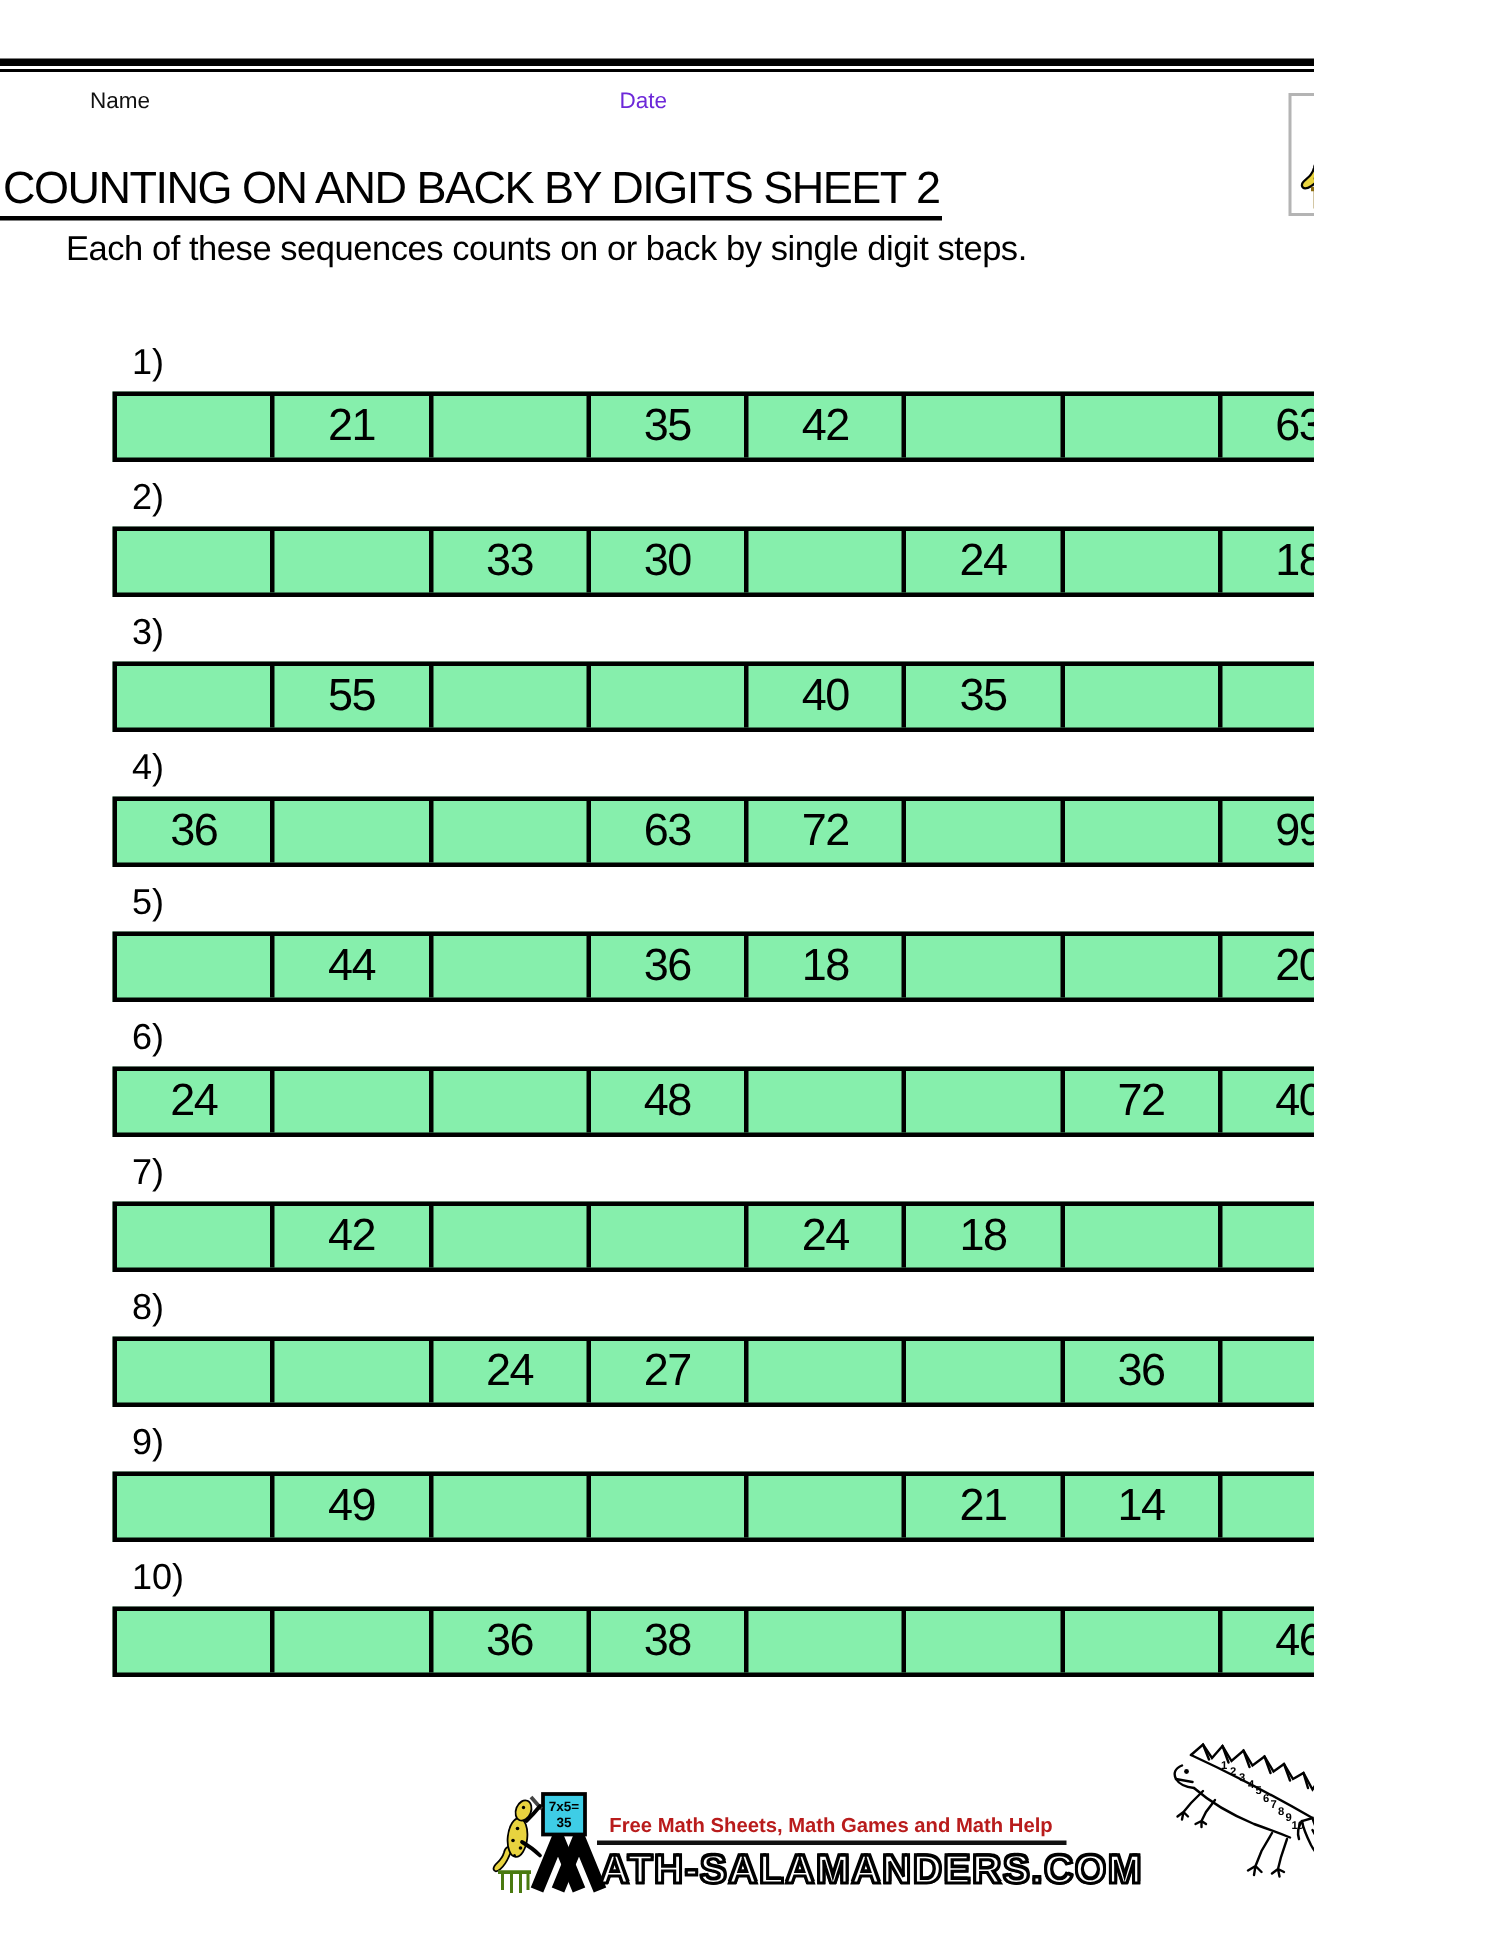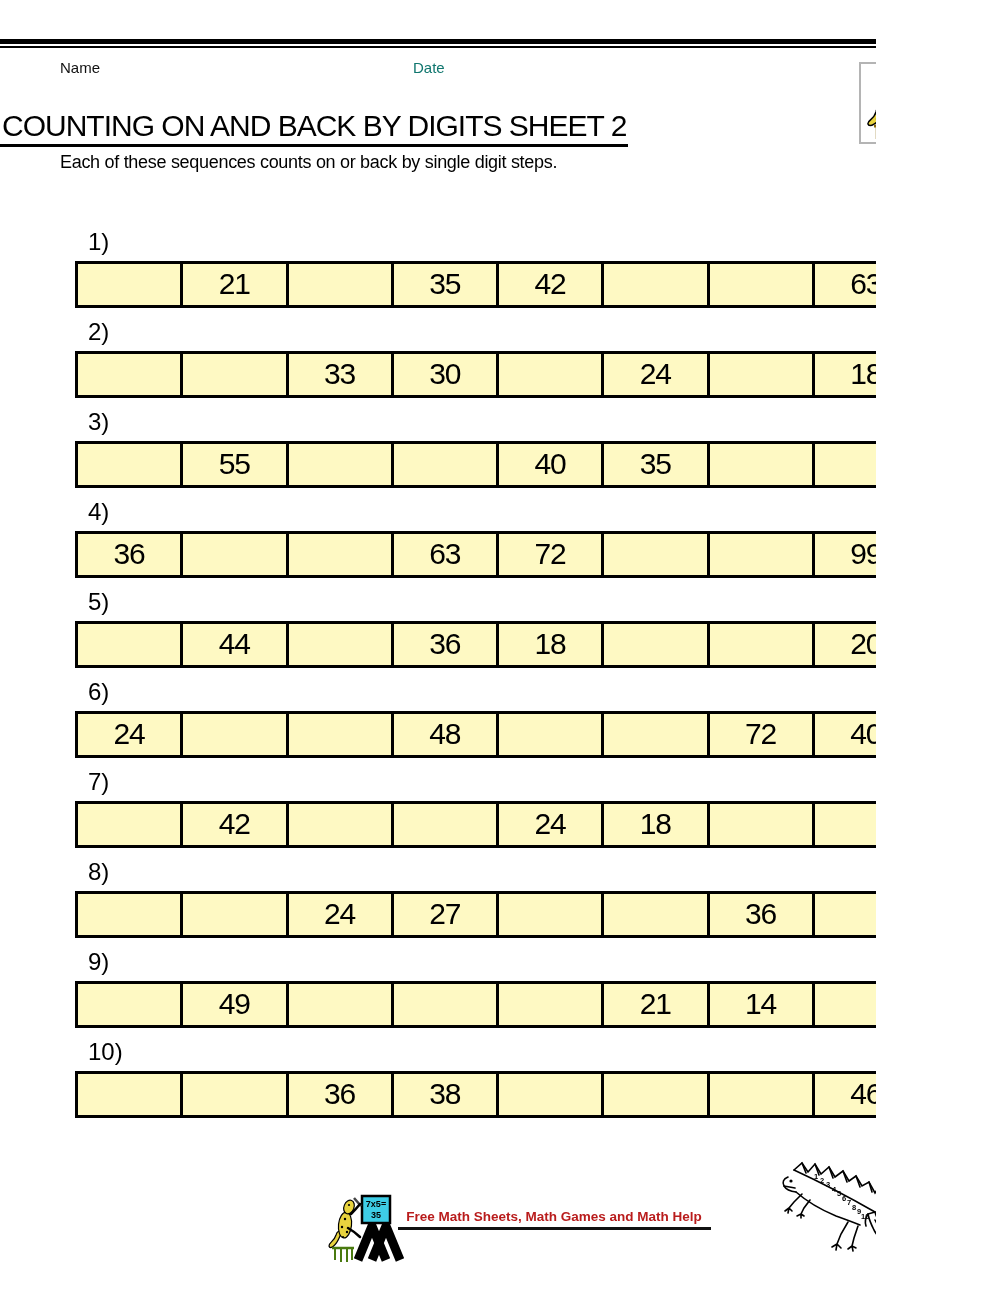--- a/index.html
+++ b/index.html
@@ -3,34 +3,34 @@
 <meta charset="utf-8">
 <style>
   * { margin:0; padding:0; box-sizing:border-box; }
   body { background:#fff; font-family:"Liberation Sans", sans-serif; }
   #page { position:relative; width:876px; height:1294px; background:#ffffff; overflow:hidden; }
 
   .rule-thick { position:absolute; left:0; top:39px; width:1000px; height:5px; background:#000; }
   .rule-thin  { position:absolute; left:0; top:46px; width:1000px; height:2px; background:#000; }
 
   .name-label { position:absolute; left:60px; top:59px; font-size:15px; color:#111; }
-  .date-label { position:absolute; left:413px; top:59px; font-size:15px; color:#0f766e; }
+  .date-label { position:absolute; left:413px; top:59px; font-size:15px; color:#6d28d9; }
 
   .title-wrap { position:absolute; left:0; top:109px; width:1000px; text-align:left; }
   .title-wrap span { display:inline-block; font-size:30px; letter-spacing:-1px; color:#000;
                      border-bottom:3px solid #000; padding:0 2px 1px 2px; }
 
-  .instr { position:absolute; left:60px; font-size:18px; letter-spacing:-0.3px; color:#000; }
+  .instr { position:absolute; left:44px; font-size:23px; letter-spacing:-0.3px; color:#000; }
   .instr.l1 { top:152px; }
   .instr.l2 { top:189px; }
 
   .question { position:absolute; left:75px; width:845px; height:80px; }
   .q-label  { position:absolute; left:13px; top:0; font-size:24px; color:#000; }
   .q-table  { position:absolute; left:0; top:33px; width:845px; height:47px;
-              border:3px solid #000; display:flex; background:#fef9c3; }
+              border:3px solid #000; display:flex; background:#86efac; }
   .q-cell   { flex:1 1 0; border-left:3px solid #000; display:flex; align-items:center;
               justify-content:center; font-size:30px; letter-spacing:-1px; color:#000;
               padding-bottom:2px; }
   .q-cell:first-child { border-left:none; }
 
   .logo-box { position:absolute; left:859px; top:62px; width:106px; height:82px;
               background:#fff; border:2px solid #b4b4b4; }
 
   .footer-tagline { position:absolute; left:398px; top:1209px; width:312px; text-align:center;
                     font-size:13.5px; font-weight:bold; color:#b91c1c; }
@@ -236,20 +236,21 @@
       <circle cx="19" cy="38" r="1.2" fill="#000"></circle>
     <circle cx="15" cy="43" r="1" fill="#000"></circle>
     <line x1="4" y1="54" x2="26" y2="54" stroke="#4a7a10" stroke-width="2.5"></line>
     <line x1="7" y1="55" x2="7" y2="66" stroke="#4a7a10" stroke-width="2"></line>
     <line x1="13" y1="55" x2="13" y2="68" stroke="#4a7a10" stroke-width="2"></line>
     <line x1="19" y1="55" x2="19" y2="68" stroke="#4a7a10" stroke-width="2"></line>
     <line x1="24" y1="55" x2="24" y2="66" stroke="#4a7a10" stroke-width="2"></line>
   </svg>
   <div class="footer-tagline">Free Math Sheets, Math Games and Math Help</div>
   <div class="footer-rule"></div>
+  <div class="footer-wordmark">ATH-SALAMANDERS.COM</div>
 
   <svg class="newt-box" width="215" height="120" viewBox="0 0 215 120">
     <g fill="none" stroke="#000" stroke-width="1.6" stroke-linecap="round">
       <path d="M10,27 Q3,30 6,36 Q9,41 18,42"></path>
       <path d="M6,36 L17,38"></path>
       <path d="M18,42 Q34,56 58,66 Q72,71 82,75"></path>
       <path d="M16,20 L24,13 L30,22 L37,14 L43,24 L51,17 L57,27 L65,21 L71,31 L78,26 L84,36 L91,32 L97,43 L99,40"></path>
       <path d="M16,20 Q55,38 97,62"></path>
       <path d="M24,13 L28,23 M37,14 L41,25 M51,17 L55,28 M65,21 L69,32 M78,26 L82,37 M91,32 L94,42"></path>
       <path d="M24,44 L16,52 L11,58 M11,58 l-4,3 M11,58 l-1,5 M11,58 l3,3"></path>

